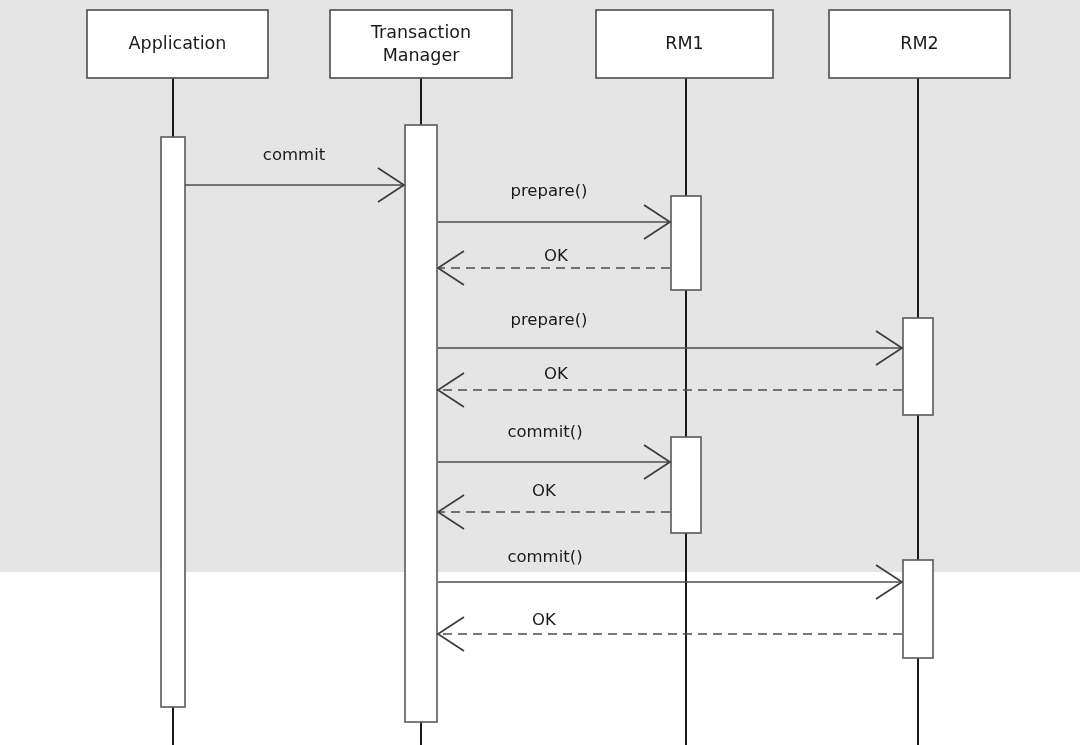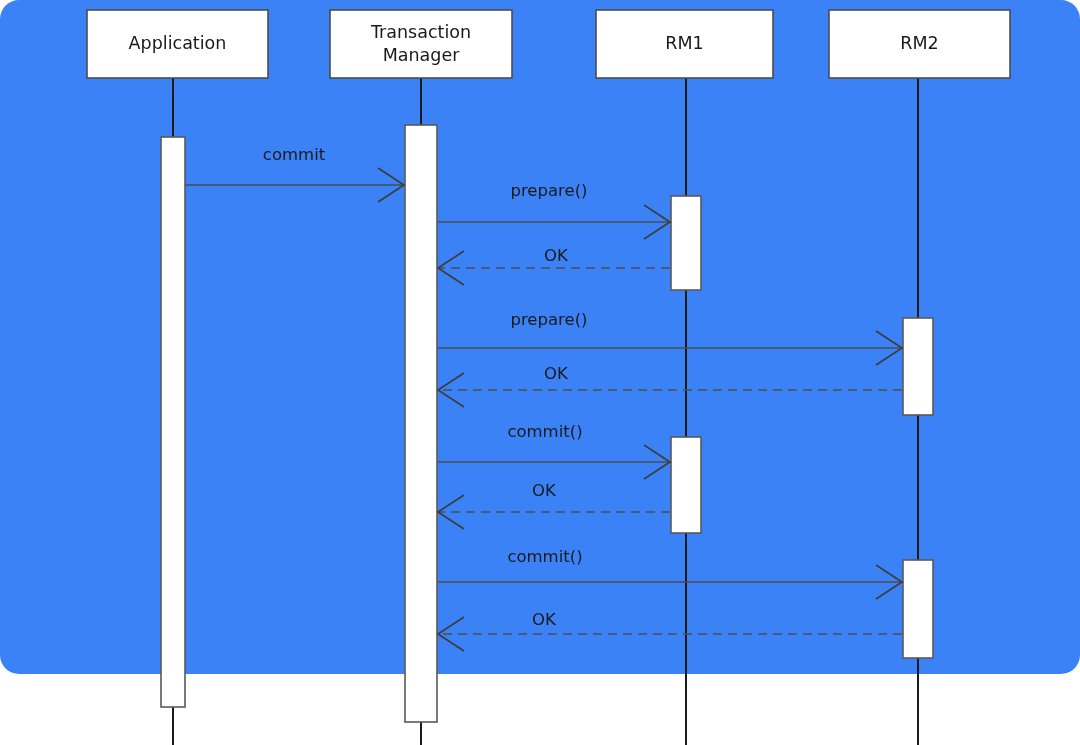--- a/index.html
+++ b/index.html
@@ -9,23 +9,22 @@
   }
   body {
     width: 1080px;
     height: 745px;
     overflow: hidden;
     font-family: "DejaVu Sans", sans-serif;
   }
   #diagram-root {
     position: relative;
     width: 1080px;
-    height: 674px;
-    background: #3b82f6;
-    border-radius: 19px;
+    height: 572px;
+    background: #e5e5e5;
   }
   svg.seq {
     display: block;
     width: 1080px;
     height: 745px;
   }
   .participant-box {
     fill: #ffffff;
     stroke: #4d4d4d;
     stroke-width: 1.6;

